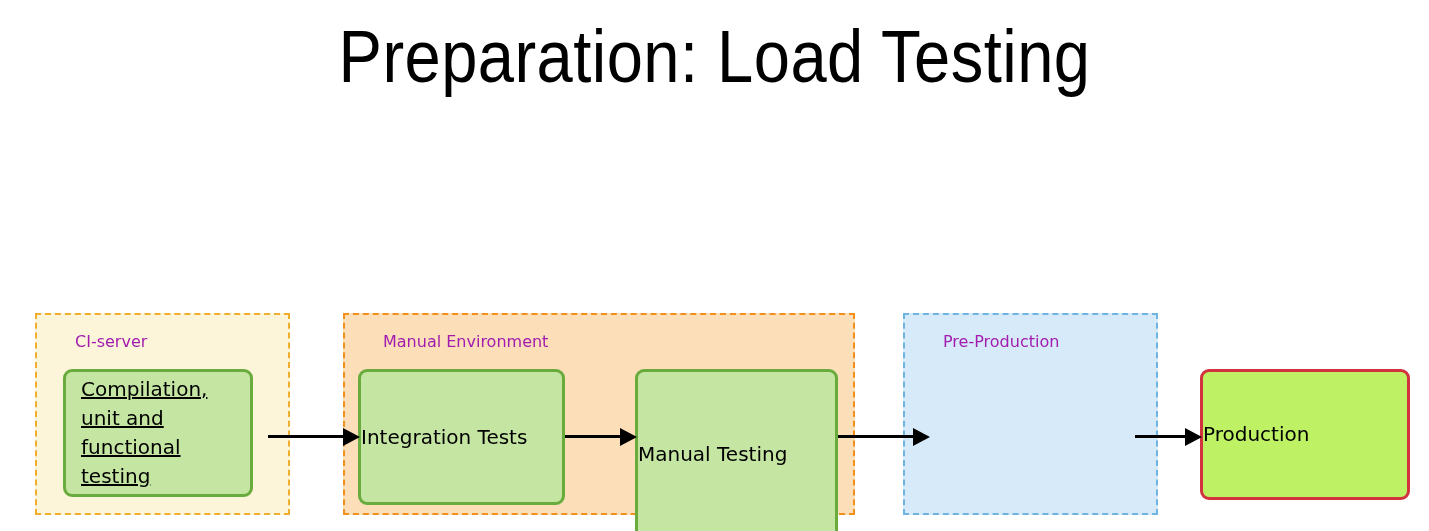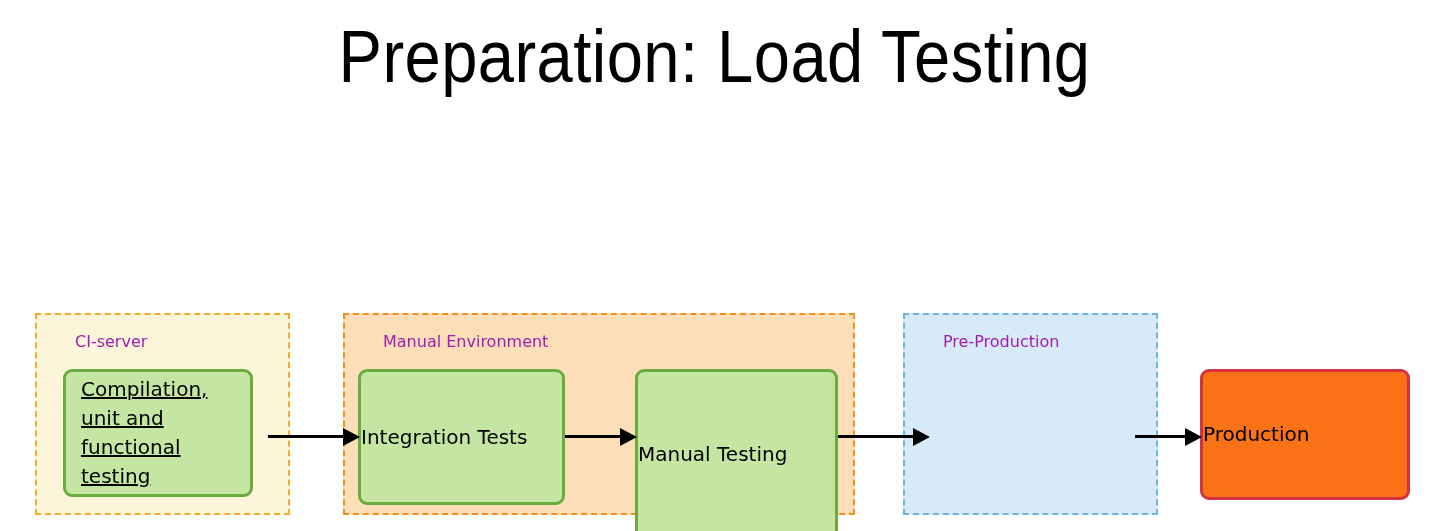--- a/index.html
+++ b/index.html
@@ -89,21 +89,21 @@
     font-family: "DejaVu Sans", sans-serif;
     font-size: 20px;
     line-height: 29px;
     color: #000000;
   }
   .node.green {
     background: #c5e6a3;
     border: 3px solid #6aab3e;
   }
   .node.red {
-    background: #f97316;
+    background: #bef264;
     border: 3px solid #d2333e;
   }
   .node .node-label { width: 100%; }
   .node.center .node-label { text-align: left; }
   .node.left  { padding-left: 15px; }
   .node.left .node-label { text-align: left; }
 
   #node-compilation { left: 63px;  top: 369px; width: 190px; height: 128px; text-decoration: underline; }
   #node-integration { left: 358px; top: 369px; width: 207px; height: 136px; }
   #node-manual      { left: 635px; top: 369px; width: 203px; height: 171px; }

